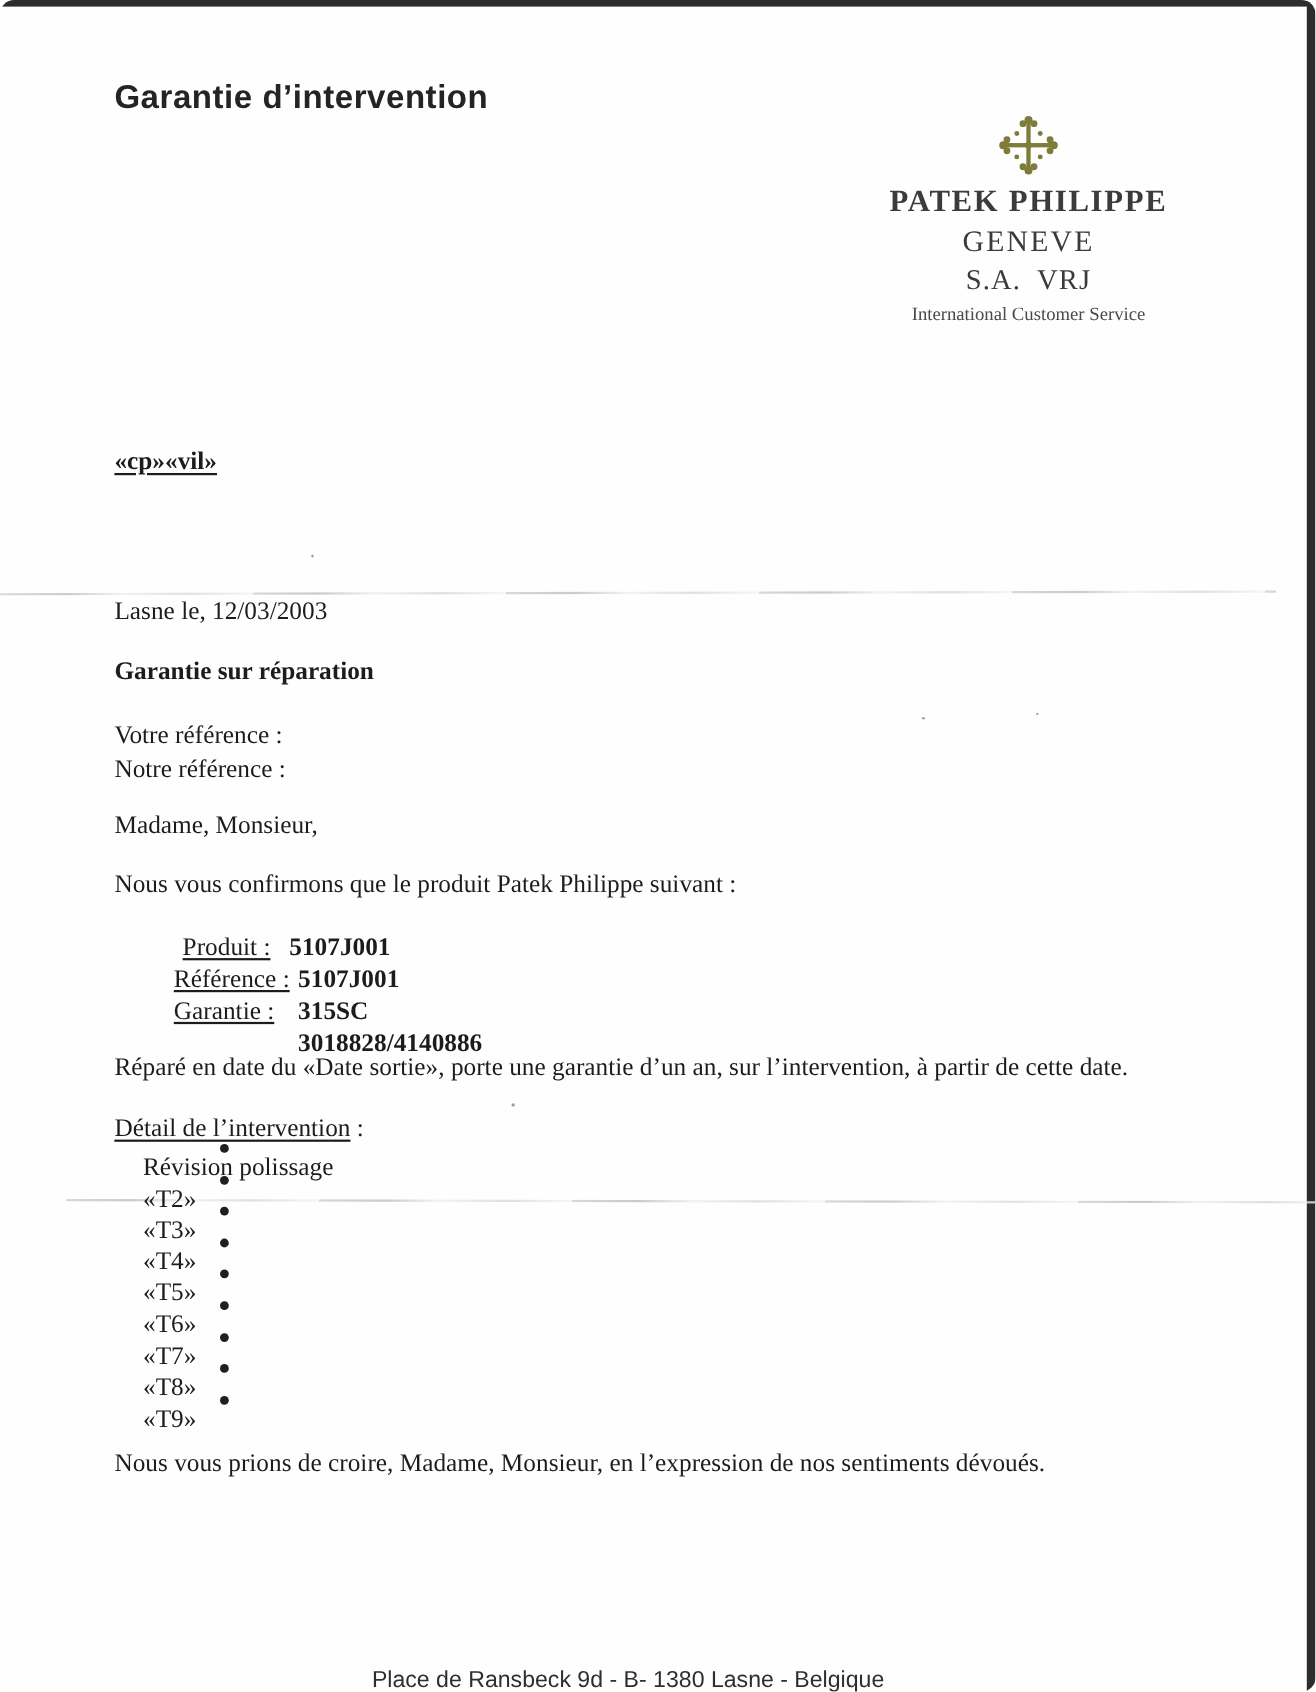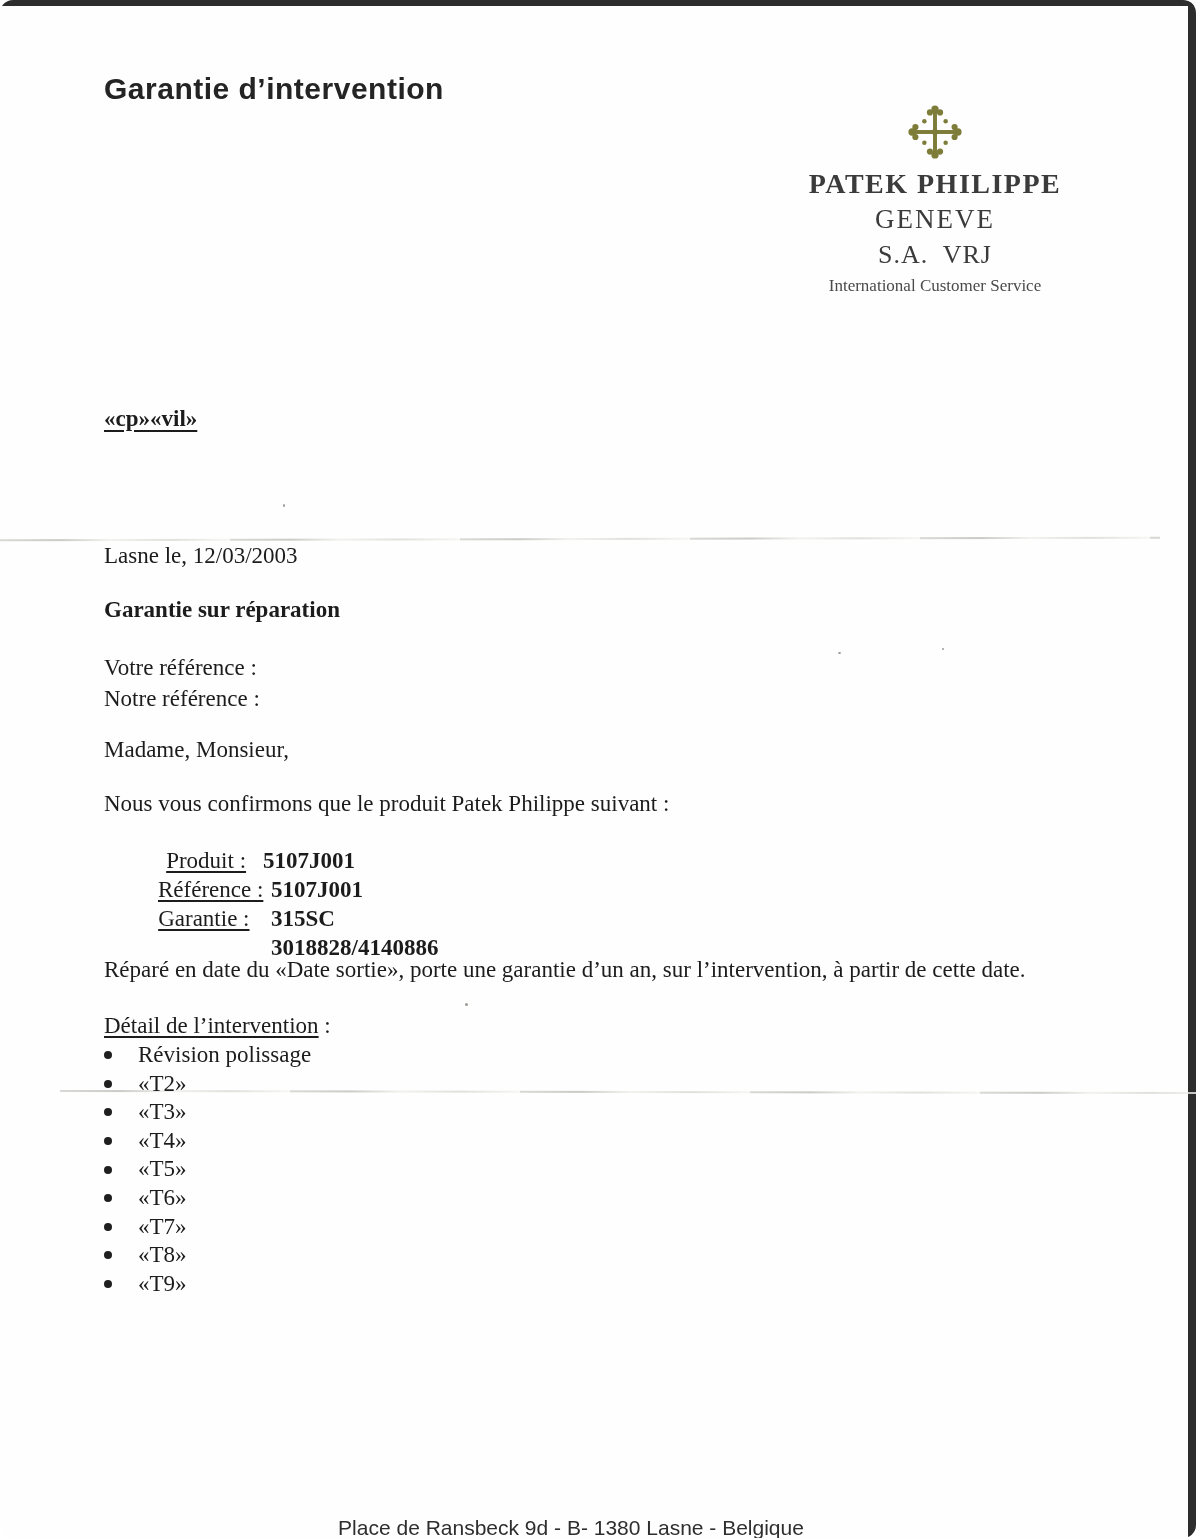--- a/index.html
+++ b/index.html
@@ -70,29 +70,29 @@
   .refs      { position: absolute; left: 104px; top: 652px; font-size: 23px; line-height: 31px; }
   .salutation{ position: absolute; left: 104px; top: 737px; font-size: 23px; }
   .intro     { position: absolute; left: 104px; top: 791px; font-size: 23px; }
 
   .product-table { position: absolute; left: 158px; top: 846px; font-size: 23px; }
   .product-row { display: flex; line-height: 29px; }
   .product-label { display: inline-block; min-width: 105px; text-decoration: underline; text-underline-offset: 3px; }
   .product-value { margin-left: 0; font-weight: bold; }
   .pr-0 .product-label { margin-left: 8px; min-width: 97px; }
   .product-value { position: absolute; left: 105px; }
-  .product-row { position: relative; justify-content: center; }
+  .product-row { position: relative; }
 
   .warranty  { position: absolute; left: 104px; top: 957px; width: 980px; font-size: 23px; }
 
   .detail-heading { position: absolute; left: 104px; top: 1013px; font-size: 23px; }
   .detail-heading .u { text-decoration: underline; text-underline-offset: 3px; }
 
   .detail-list { position: absolute; left: 104px; top: 1042px; font-size: 23px; }
-  .detail-item { display: flex; align-items: baseline; height: 28.6px; }
+  .detail-item { display: flex; align-items: baseline; height: 28.6px; flex-direction: column; }
   .bullet-dot {
     width: 8px; height: 8px; border-radius: 50%; background: #1f1f1f;
     align-self: center; margin-top: -2px; flex: 0 0 8px;
   }
   .detail-item .li-text { margin-left: 26px; }
 
   .closing { position: absolute; left: 104px; top: 1317px; width: 980px; font-size: 23px; }
 
   .footer-address {
     position: absolute; left: 0; top: 1516px; width: 1196px;
@@ -213,16 +213,17 @@
     <div class="detail-item">
       <span class="bullet-dot"></span>
       <span class="li-text">«T8»</span>
     </div>
     <div class="detail-item">
       <span class="bullet-dot"></span>
       <span class="li-text">«T9»</span>
     </div>
   </div>
 
+  <div class="closing">Nous vous prions de croire, Madame, Monsieur, en l’expression de nos sentiments dévoués.</div>
 
   <div class="footer-address">Place de Ransbeck 9d - B- 1380 Lasne - Belgique</div>
 
 </div>
 
 </body></html>

